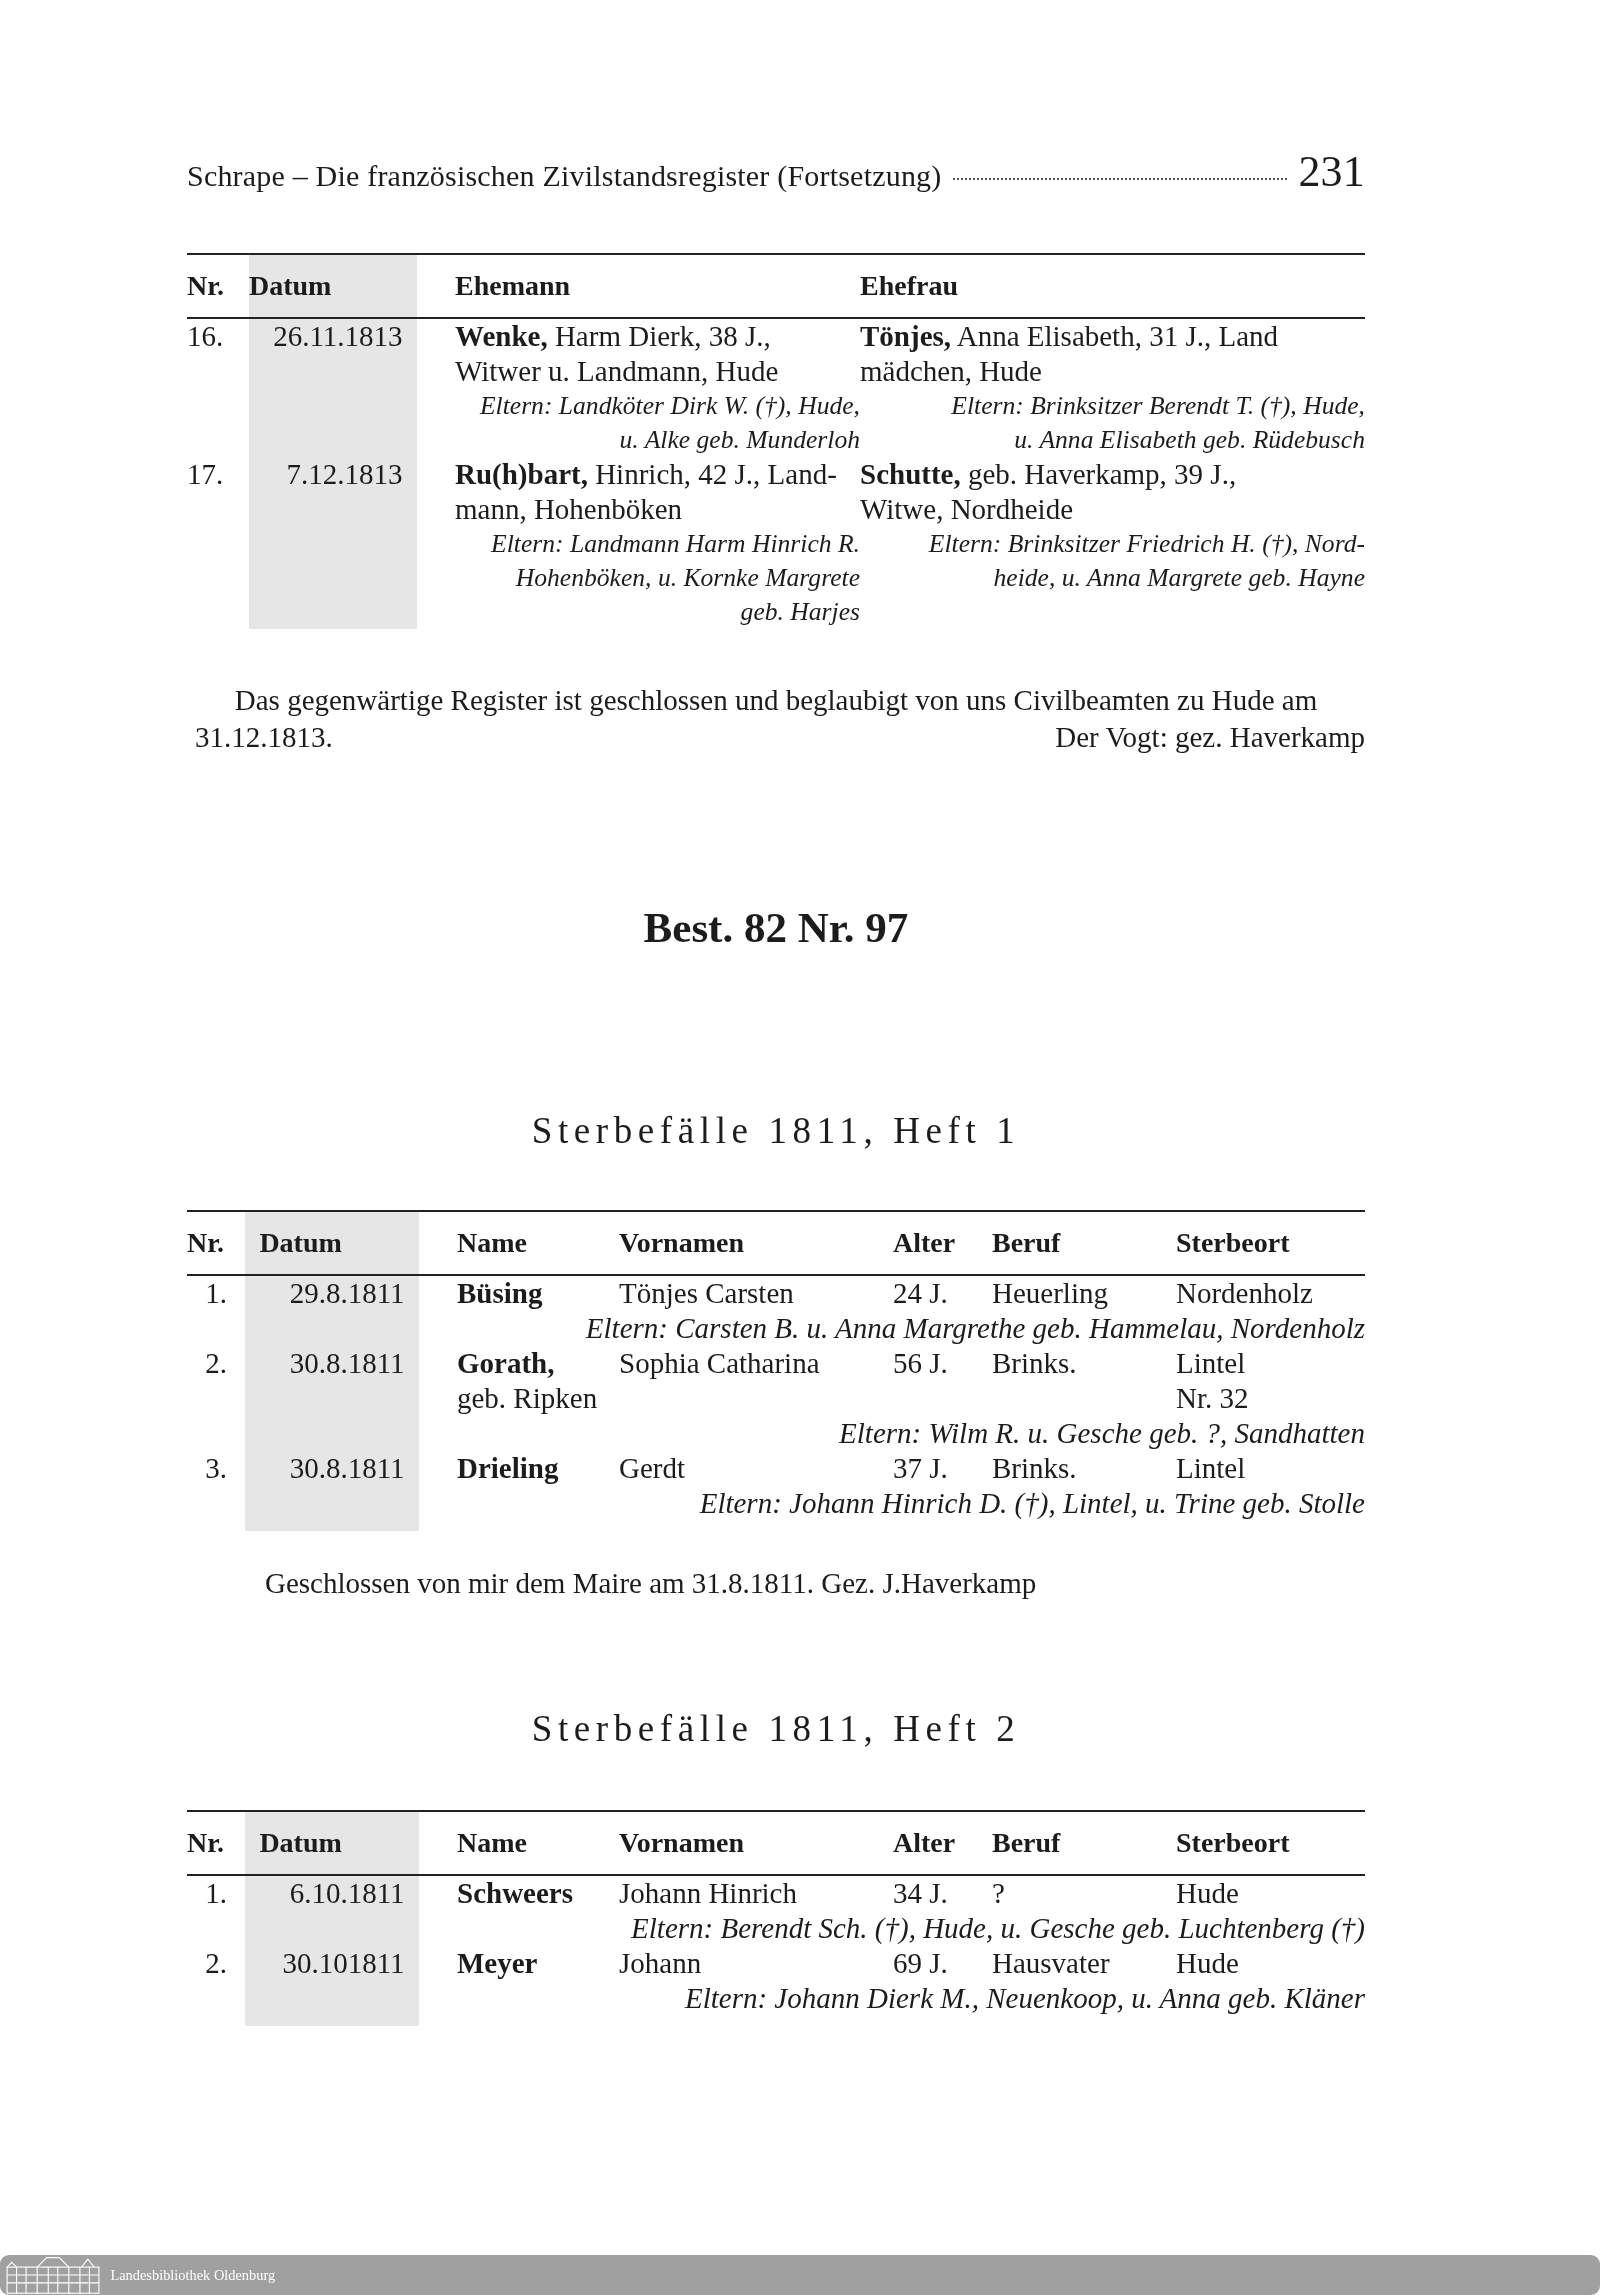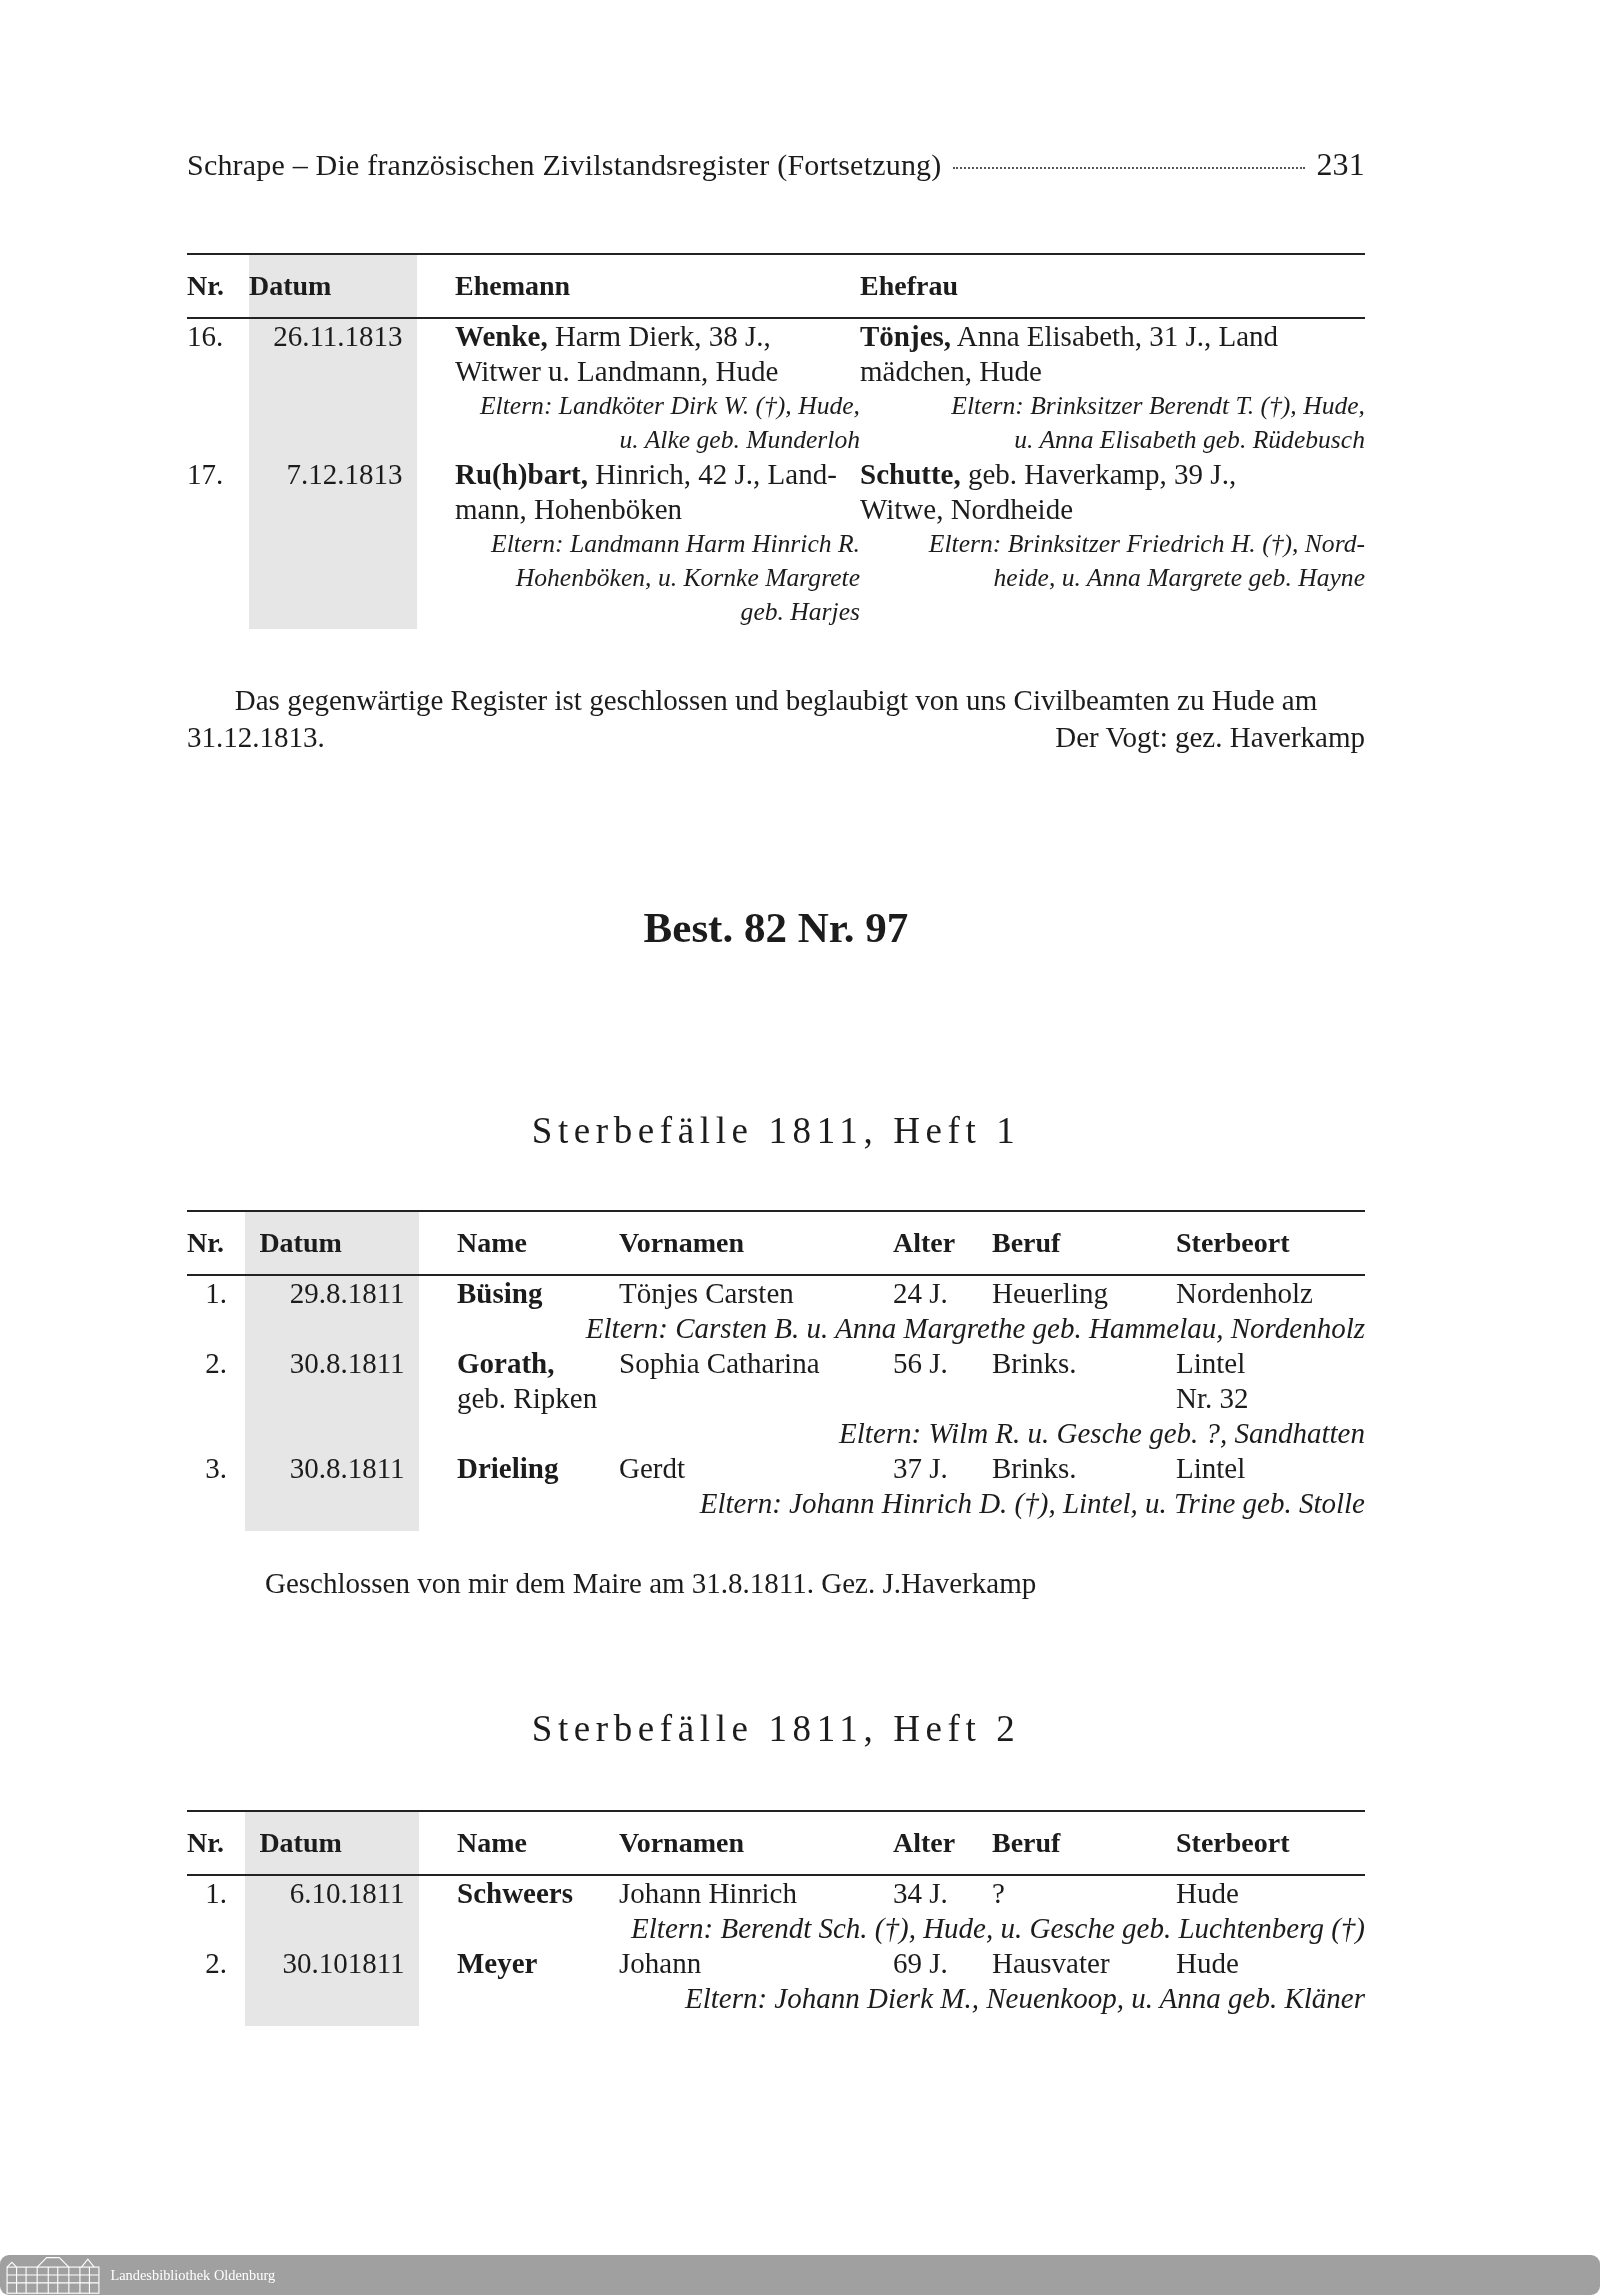--- a/index.html
+++ b/index.html
@@ -14,21 +14,21 @@
 
   
   .running-header {
     position: absolute; top: 146px; left: 0; width: 1178px; height: 48px;
     display: flex; align-items: baseline; font-size: 30px; letter-spacing: 0.2px;
   }
   .running-header .rh-title { white-space: nowrap; }
   .running-header .rh-rule {
     flex: 1; border-bottom: 2.4px dotted #555; margin: 0 11.2px; position: relative; top: -6.4px; height: 3.2px;
   }
-  .running-header .rh-page { font-size: 32px; }
+  .running-header .rh-page { font-size: 44px; }
 
   
   table.reg { border-collapse: collapse; width: 1178px; position: absolute; left: 0; }
   table.reg th {
     font-weight: bold; font-size: 28px; text-align: left; vertical-align: middle;
     height: 64px; padding: 0;
   }
   table.reg td { font-size: 29px; vertical-align: top; padding: 0; line-height: 35px; }
   table.reg thead tr { border-top: 2.4px solid #222; border-bottom: 2.4px solid #222; margin-top: 12px; }
   .gray { background: #e6e6e6; }
@@ -41,21 +41,21 @@
   #marriage { top: 253px; }
   #marriage .c-nr { width: 62px; }
   #marriage .c-dat { width: 168px; padding-right: 14.4px; }
   #marriage .c-man { width: 443px; padding-left: 38px; }
   #marriage .c-wife { padding-left: 0; }
   #marriage th.c-man { padding-left: 38px; }
 
   .closing {
     position: absolute; left: 0; top: 682px; width: 1178px; font-size: 29px; line-height: 37px; text-align: center;
   }
-  .closing .sig-row { display: flex; justify-content: space-between; }
+  .closing .sig-row { display: flex; justify-content: space-between; margin-left: 8px; }
 
   .section-title {
     position: absolute; left: 0; width: 1178px; text-align: center; font-weight: bold;
     font-size: 43px; line-height: 58px; top: 899px;
   }
   .sub-title {
     position: absolute; left: 0; width: 1178px; text-align: center;
     font-size: 37px; letter-spacing: 5.6px;
   }
 

